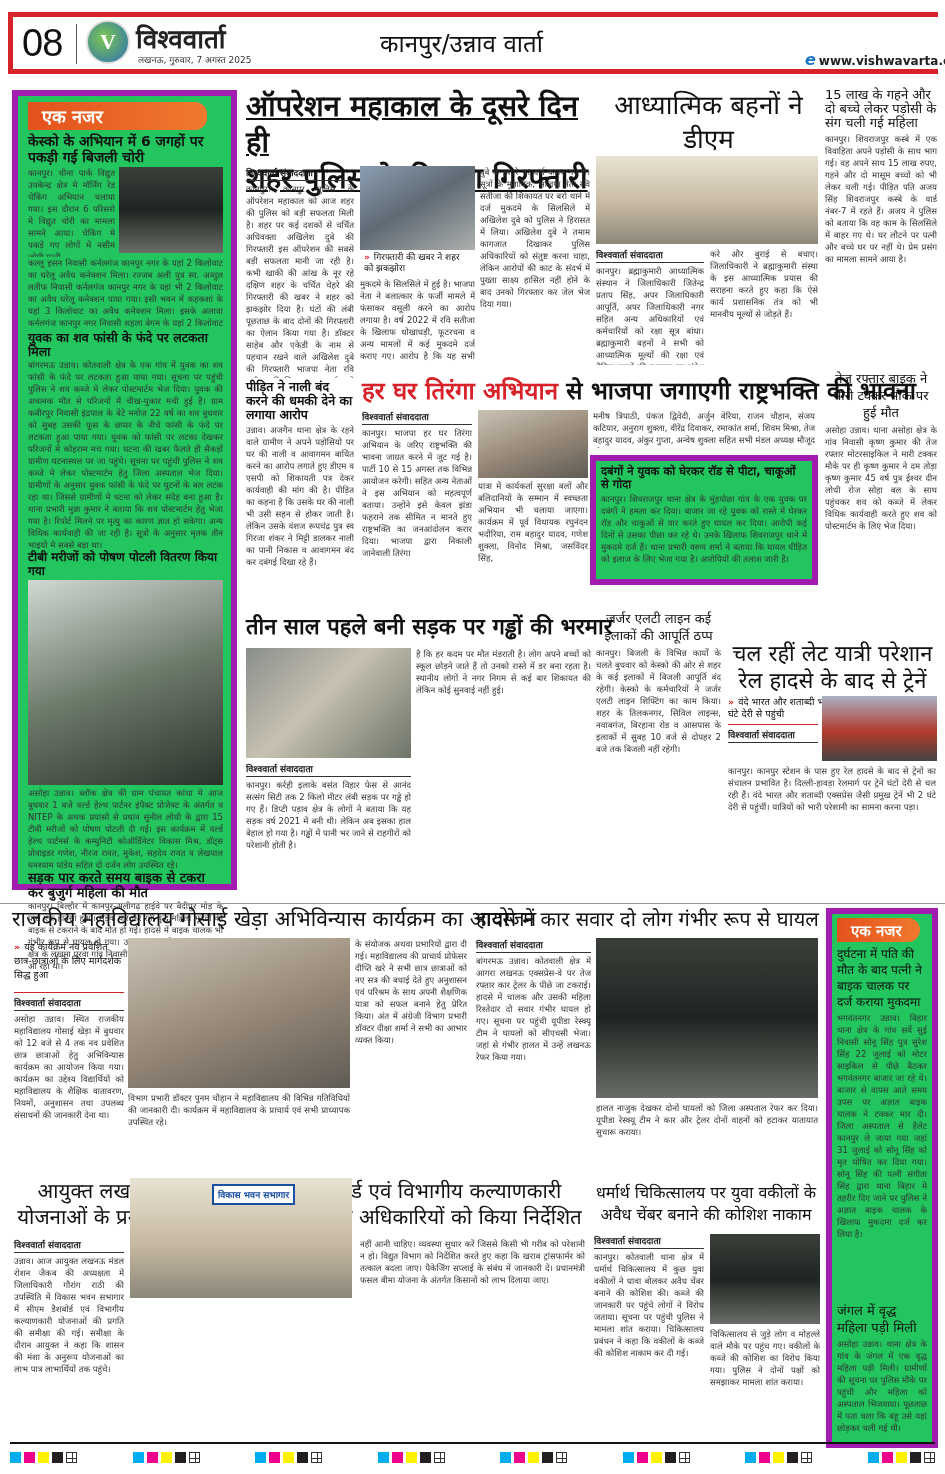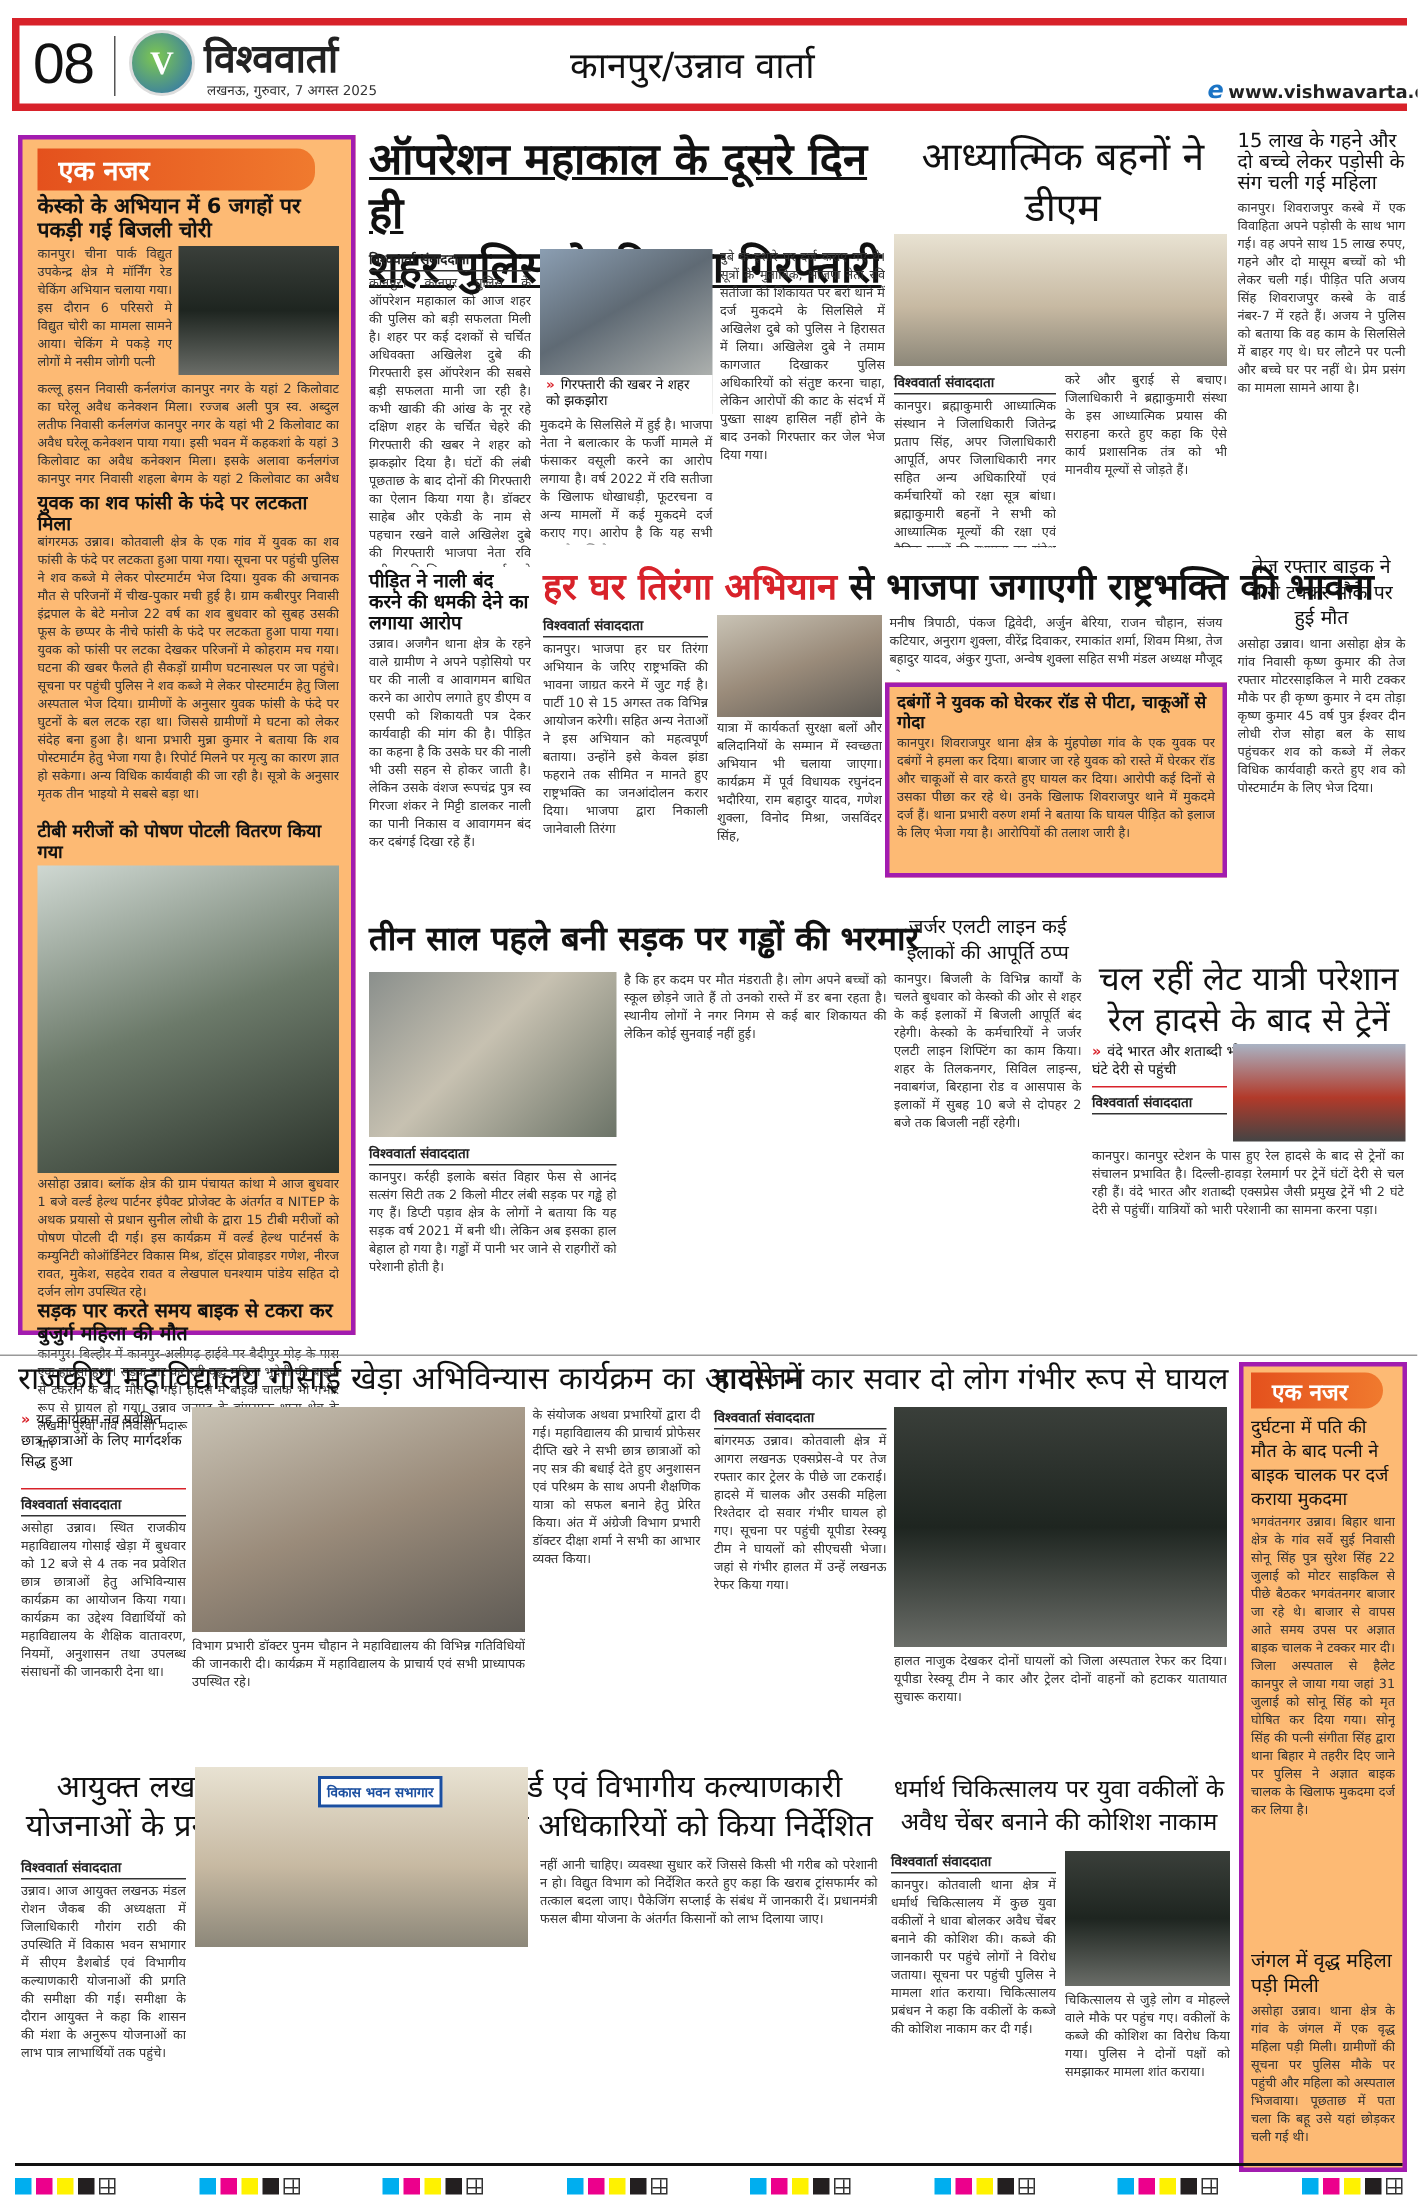--- a/index.html
+++ b/index.html
@@ -7,21 +7,21 @@
 .abs{position:absolute}
 .masthead{left:8px;top:12px;width:930px;height:62px;border-top:5px solid #d8222a;border-left:5px solid #d8222a;border-bottom:5px solid #d8222a}
 .pageno{left:22px;top:22px;font-family:"Liberation Sans",sans-serif;font-size:38px;font-weight:normal;letter-spacing:-1px}
 .vsep{left:76px;top:24px;width:1px;height:40px;background:#555}
 .logo{left:86px;top:20px;width:44px;height:44px;border-radius:50%;background:radial-gradient(circle at 40% 40%,#7ec850,#2a6db5);border:2px solid #ddd;display:flex;align-items:center;justify-content:center;color:#fff;font-weight:bold;font-size:22px;font-family:"Liberation Serif",serif}
 .brand{left:136px;top:20px;font-size:26px;font-weight:bold;color:#222}
 .dateline{left:138px;top:53px;font-size:9px;color:#333}
 .section-title{left:380px;top:26px;font-size:24px;color:#111}
 .web{left:805px;top:50px;font-size:12px;font-weight:bold;color:#222}
 .web .ie{color:#1b74c5;font-size:16px;font-style:italic;margin-right:3px}
-.box{border:3px solid #a21caf;background:#fdba74}
+.box{border:6px solid #a21caf;background:#22c55e}
 .tag{background:linear-gradient(90deg,#e4511d,#f07a2e);color:#fff;font-weight:bold;font-size:18px;padding:2px 14px;border-radius:0 12px 12px 0;display:inline-block;width:92%}
 .h1{font-weight:bold;line-height:1.12}
 .red{color:#d8222a}
 .text{font-size:8.5px;line-height:12px;color:#333;text-align:justify;overflow:hidden}
 .byline{font-size:9px;font-weight:bold;border-bottom:1px solid #333;padding-bottom:1px;margin-bottom:2px;color:#222}
 .photo{background:linear-gradient(135deg,#8a8f8c,#c7c1b1 45%,#6c7468);}
 .photo2{background:linear-gradient(160deg,#c9c3b5,#9a8b7a 50%,#5f5b55)}
 .photo3{background:linear-gradient(180deg,#3a3f3a,#1e2520 50%,#6a6d68)}
 .photo4{background:linear-gradient(180deg,#e8e2d2,#c7b9a2 55%,#8c8779)}
 .photo5{background:linear-gradient(150deg,#8b9eb2,#5f6a74 40%,#c6c7c1)}

